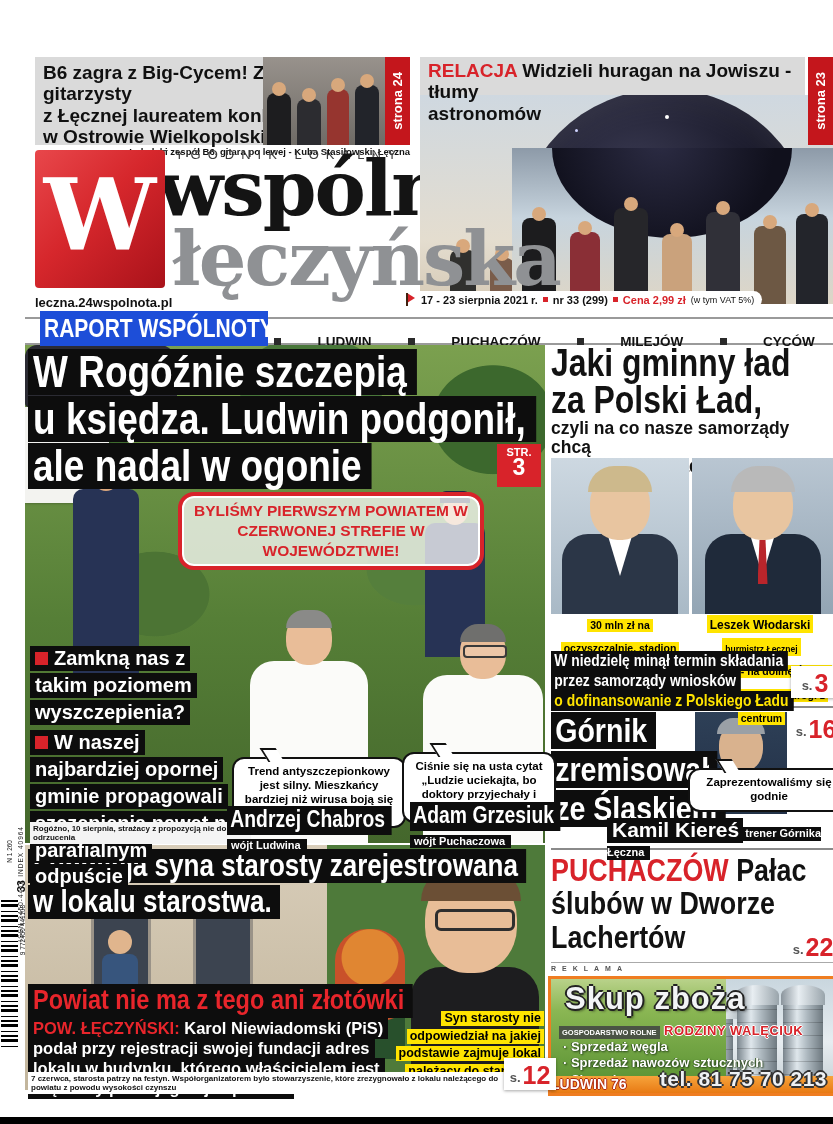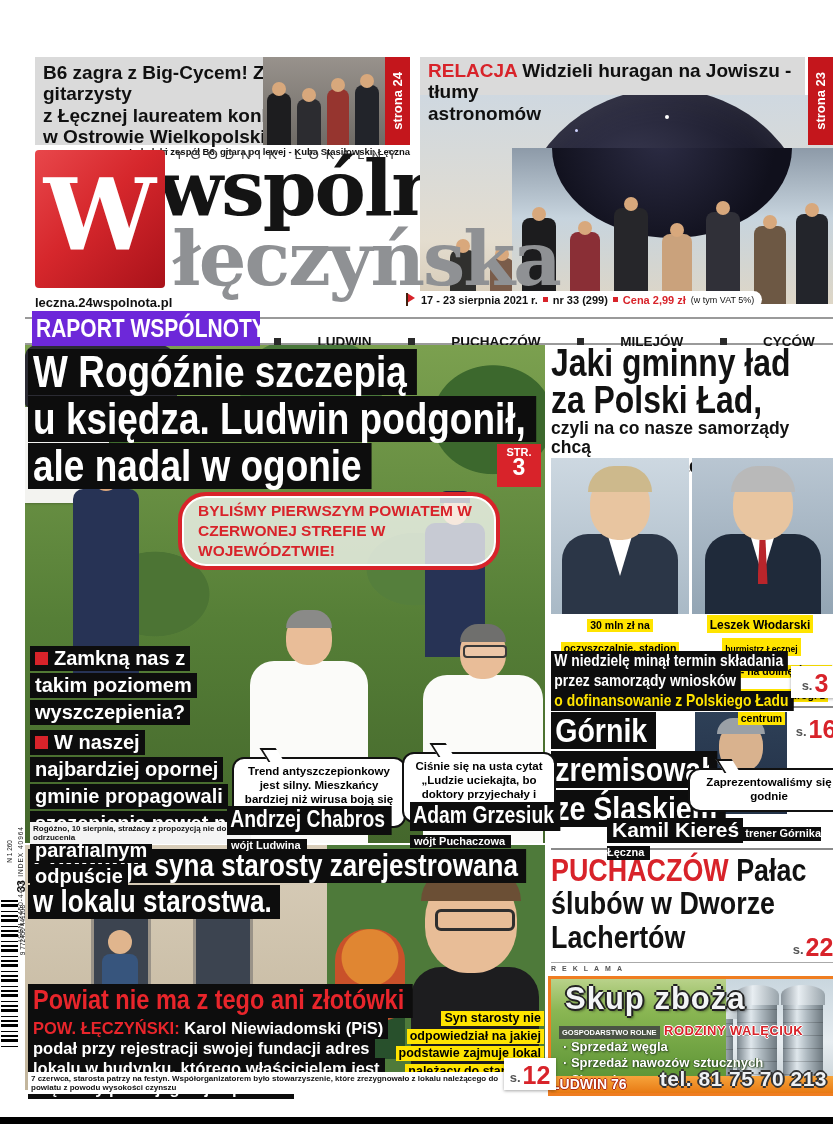--- a/index.html
+++ b/index.html
@@ -87,21 +87,21 @@
   .flag::before{content:"";position:absolute;left:1px;top:0;border-top:5px solid transparent;
         border-bottom:5px solid transparent;border-left:8px solid #d8232a;}
   .flag::after{content:"";position:absolute;left:0;top:0;width:2px;height:13px;background:#40210f;}
   .rsq{width:5px;height:5px;background:#d8232a;display:inline-block;}
   .price-red{color:#d8232a;}
   .vat{font-size:9px;font-weight:normal;}
 
   
   .nav-rule-top{left:25px;top:317px;width:808px;height:2px;background:#9a9a9a;}
   .nav-rule-bot{left:25px;top:343px;width:808px;height:2px;background:#9a9a9a;}
-  .report-box{left:32px;top:311px;width:228px;height:35px;background:#6d28d9;z-index:2;
+  .report-box{left:40px;top:311px;width:228px;height:35px;background:#1d4ed8;z-index:2;
         display:flex;align-items:center;}
   .report-box span{color:#fff;font-weight:bold;font-size:25px;margin-left:4px;}
   .nav-items{left:256px;top:319px;width:577px;height:23px;display:flex;align-items:center;
         justify-content:space-around;font-size:13.5px;font-weight:bold;color:#111;margin-top:11px;}
   .nsq{width:7px;height:7px;background:#2a2a2a;display:inline-block;}
 
   
   .m-story{left:25px;top:345px;width:520px;height:498px;overflow:hidden;
     background:
       radial-gradient(90px 70px at 15% 12%,#3f6b2e 0 60%,transparent 61%),
@@ -132,23 +132,23 @@
   .man1{left:225px;top:268px;width:118px;height:232px;}
   .man2{left:398px;top:282px;width:120px;height:218px;}
   .man2 .hair{background:#6f6f6d;}
 
   .h1-wrap{left:28px;top:349px;z-index:3;}
   .h1-line{height:46px;margin-bottom:1px;}
   .hbar{background:#0d0d0d;color:#fff;font-weight:bold;font-size:44px;line-height:46px;padding:0 12px 0 6px;}
   .str-badge{left:497px;top:444px;width:44px;height:43px;background:#d8232a;color:#fff;text-align:center;z-index:4;}
   .str-badge .p1{display:block;font-size:11px;font-weight:bold;margin-top:2px;}
   .str-badge .p2{display:block;font-size:23px;font-weight:bold;line-height:1;margin-top:-2px;}
-  .alert-badge{left:178px;top:492px;width:282px;z-index:4;border:4px solid #d8232a;border-radius:28px;
+  .alert-badge{left:178px;top:492px;width:282px;z-index:4;border:4px solid #d8232a;border-radius:16px;
         background:rgba(255,255,255,.74);box-shadow:inset 0 0 0 2px #fff;
-        color:#d8232a;font-weight:bold;font-size:15.5px;line-height:1.3;padding:5px 16px;}
+        color:#d8232a;font-weight:bold;font-size:15.5px;line-height:1.3;text-align:center;padding:5px 8px;}
   .mbullets{left:30px;top:645px;width:208px;z-index:4;font-size:20px;font-weight:bold;line-height:1.34;}
   .mbullet{margin-bottom:4px;}
   .blkbar{background:#0d0d0d;color:#fff;padding:1px 5px 2px;-webkit-box-decoration-break:clone;box-decoration-break:clone;}
   .sq{display:inline-block;width:13px;height:13px;background:#d8232a;margin-right:6px;}
   .m-caption{left:30px;top:822px;width:215px;background:#f4f4f4;font-size:8px;font-weight:bold;color:#111;
         padding:2px 3px;z-index:5;}
   .bubble{position:absolute;background:#fff;border:2px solid #111;border-radius:12px;z-index:6;
         font-weight:bold;font-size:11.5px;line-height:1.2;text-align:center;padding:6px 5px;color:#000;}
   .bubble::before{content:"";position:absolute;top:-11px;left:30px;width:14px;height:12px;background:#fff;
         border-left:2px solid #111;border-top:2px solid #111;transform:skewX(32deg);}

